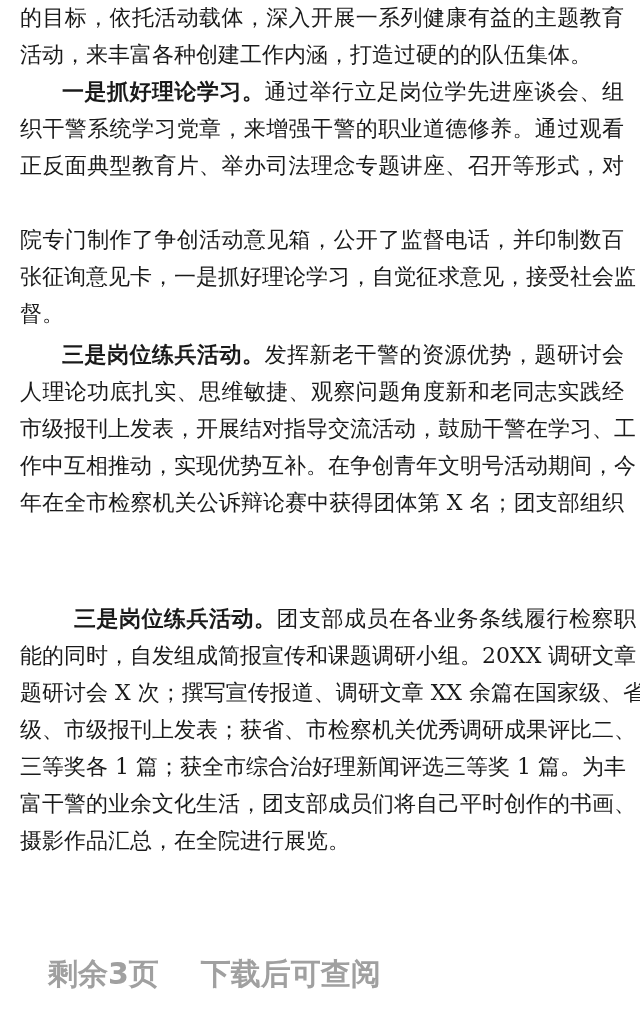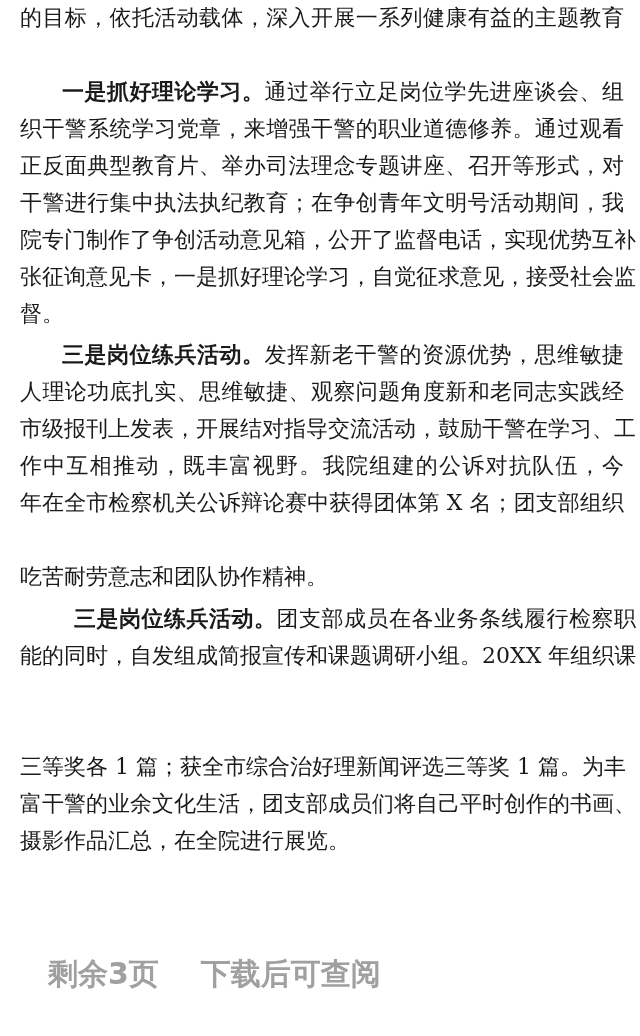--- a/index.html
+++ b/index.html
@@ -15,36 +15,37 @@
             text-align: left; font-family: "DejaVu Sans", "Liberation Sans", sans-serif;
             font-weight: bold; font-size: 30px; line-height: 44px; color: #a0a0a0;
             white-space: pre; padding-left: 48px; }
 </style>
 </head>
 <body>
 
 <div class="page">
 
   <div class="line" style="top:3px">的目标，依托活动载体，深入开展一系列健康有益的主题教育</div>
+  <div class="line last" style="top:40px">活动，来丰富各种创建工作内涵，打造过硬的的队伍集体。</div>
 
   <div class="line" style="top:77px; left:62px; width:562px;"><span class="bold">一是抓好理论学习。</span><span>通过举行立足岗位学先进座谈会、组</span></div>
   <div class="line" style="top:114px">织干警系统学习党章，来增强干警的职业道德修养。通过观看</div>
   <div class="line" style="top:151px">正反面典型教育片、举办司法理念专题讲座、召开等形式，对</div>
-  <div class="line" style="top:188px">干警进行集中执法执纪教育；在争创青年文明号活动期间，我</div>
-  <div class="line" style="top:225px">院专门制作了争创活动意见箱，公开了监督电话，实现优势互补</div>
+  <div class="line" style="top:225px">院专门制作了争创活动意见箱，公开了监督电话，并印制数百</div>
   <div class="line" style="top:262px">张征询意见卡，一是抓好理论学习，自觉征求意见，接受社会监</div>
   <div class="line last" style="top:299px">督。</div>
 
-  <div class="line" style="top:340px; left:62px; width:562px;"><span class="bold">三是岗位练兵活动。</span><span>发挥新老干警的资源优势，思维敏捷</span></div>
+  <div class="line" style="top:340px; left:62px; width:562px;"><span class="bold">三是岗位练兵活动。</span><span>发挥新老干警的资源优势，题研讨会</span></div>
   <div class="line" style="top:377px">人理论功底扎实、思维敏捷、观察问题角度新和老同志实践经</div>
   <div class="line" style="top:414px">市级报刊上发表，开展结对指导交流活动，鼓励干警在学习、工</div>
-  <div class="line" style="top:451px">作中互相推动，既丰富视野。我院组建的公诉对抗队伍，今</div>
+  <div class="line" style="top:451px">作中互相推动，实现优势互补。在争创青年文明号活动期间，今</div>
   <div class="line" style="top:488px">年在全市检察机关公诉辩论赛中获得团体第 X 名；团支部组织</div>
-  <div class="line last" style="top:562px">吃苦耐劳意志和团队协作精神。</div>
 
   <div class="line" style="top:604px; left:74px; width:562px;"><span class="bold">三是岗位练兵活动。</span><span>团支部成员在各业务条线履行检察职</span></div>
-  <div class="line" style="top:641px">能的同时，自发组成简报宣传和课题调研小组。20XX 年组织课</div>
+  <div class="line" style="top:641px">能的同时，自发组成简报宣传和课题调研小组。20XX 调研文章</div>
+  <div class="line" style="top:678px">题研讨会 X 次；撰写宣传报道、调研文章 XX 余篇在国家级、省</div>
+  <div class="line" style="top:715px">级、市级报刊上发表；获省、市检察机关优秀调研成果评比二、</div>
   <div class="line" style="top:752px">三等奖各 1 篇；获全市综合治好理新闻评选三等奖 1 篇。为丰</div>
   <div class="line" style="top:789px">富干警的业余文化生活，团支部成员们将自己平时创作的书画、</div>
   <div class="line last" style="top:826px">摄影作品汇总，在全院进行展览。</div>
 
   <div class="footer">剩余3页    下载后可查阅</div>
 </div>
 
 </body></html>

